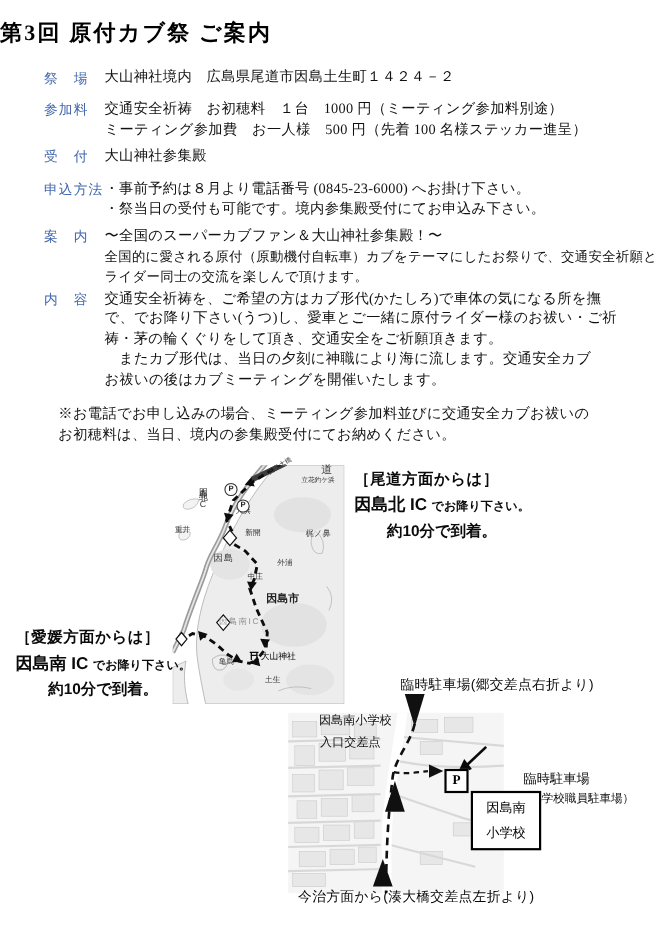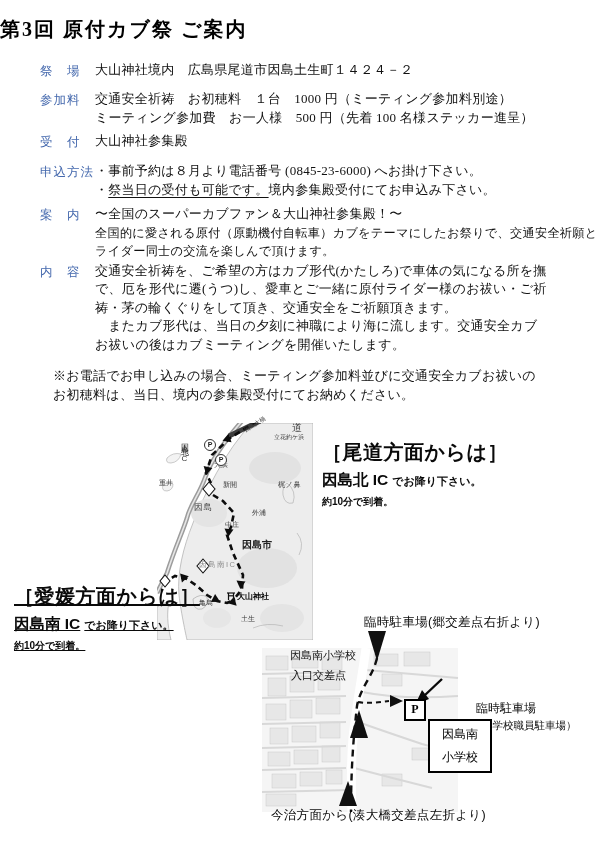--- a/index.html
+++ b/index.html
@@ -14,29 +14,29 @@
   .val{font-size:13px;line-height:18.5px;letter-spacing:.02em;}
   .val .line{white-space:nowrap;}
   .small .line{font-size:12.2px;}
   .r-datetime{margin-top:4px}
   .r-venue{margin-top:7px}
   .r-fee{margin-top:10px}
   .r-reception{margin-top:5px}
   .r-apply{margin-top:11px}
   .r-guide{margin-top:6px}
   .r-contents{margin-top:1px}
-  .ul{text-decoration:underline;text-underline-offset:3px;}
+  .ul{text-underline-offset:3px;}
   .note{margin-top:13px;margin-left:13px;font-size:13px;line-height:18.5px;letter-spacing:.02em;}
   
   .cap{position:absolute;font-family:"Liberation Sans","DejaVu Sans",sans-serif;color:#0a0a0a;}
-  .cap-l1{font-size:20px;font-weight:bold;letter-spacing:.5px;margin-top:12px;}
+  .cap-l1{font-size:14px;font-weight:bold;letter-spacing:.5px;}
   .cap-l2{margin-top:4px;white-space:nowrap;}
   .cap-ic{font-size:15.5px;font-weight:bold;}
   .cap-sfx{font-size:11px;font-weight:bold;margin-left:4px;}
-  .cap-l3{font-size:10px;font-weight:bold;margin-top:4px;}
+  .cap-l3{font-size:14px;font-weight:bold;margin-top:4px;text-align:center;}
   .mcap{position:absolute;font-family:"Liberation Sans","DejaVu Sans",sans-serif;
         font-size:12.5px;color:#0a0a0a;white-space:nowrap;letter-spacing:.3px;}
   
   .map1{position:absolute;left:157px;top:423px;width:156px;height:217px;}
   .map1 svg{position:absolute;left:0;top:0;}
   .m1lbl{position:absolute;font-family:"Liberation Sans","DejaVu Sans",sans-serif;
          font-size:7px;color:#3a3a3a;white-space:nowrap;line-height:1;}
   .vlabel{writing-mode:vertical-rl;text-orientation:upright;letter-spacing:2px;font-size:8px;color:#333;}
   .pcircle{position:absolute;width:10px;height:10px;border:1px solid #333;border-radius:50%;
            background:#fff;font:bold 7px/10px "Liberation Sans",sans-serif;text-align:center;color:#222;}
@@ -102,21 +102,21 @@
         <div class="line" style="font-size:13px">〜全国のスーパーカブファン＆大山神社参集殿！〜</div>
         <div class="line">全国的に愛される原付（原動機付自転車）カブをテーマにしたお祭りで、交通安全祈願と</div>
         <div class="line">ライダー同士の交流を楽しんで頂けます。</div>
       </div>
     </div>
 
     <div class="row r-contents">
       <span class="lbl">内　容</span>
       <div class="val">
         <div class="line">交通安全祈祷を、ご希望の方はカブ形代(かたしろ)で車体の気になる所を撫</div>
-        <div class="line">で、厄を形代に遷(うつ)し、愛車とご一緒に原付ライダー様のお祓い・ご祈</div>
+        <div class="line">で、でお降り下さい(うつ)し、愛車とご一緒に原付ライダー様のお祓い・ご祈</div>
         <div class="line">祷・茅の輪くぐりをして頂き、交通安全をご祈願頂きます。</div>
         <div class="line">　またカブ形代は、当日の夕刻に神職により海に流します。交通安全カブ</div>
         <div class="line">お祓いの後はカブミーティングを開催いたします。</div>
       </div>
     </div>
 
     <div class="note">
       <div>※お電話でお申し込みの場合、ミーティング参加料並びに交通安全カブお祓いの</div>
       <div>お初穂料は、当日、境内の参集殿受付にてお納めください。</div>
     </div>
@@ -182,32 +182,32 @@
     <span class="m1lbl" style="left:57px;top:38px;">大浜</span>
     <span class="m1lbl" style="left:2px;top:56px;">重井</span>
     <span class="m1lbl" style="left:66px;top:58px;">新開</span>
     <span class="m1lbl" style="left:121px;top:58px;font-size:7.5px;">梶ノ鼻</span>
     <span class="m1lbl" style="left:37px;top:80px;font-size:8.5px;letter-spacing:1px;">因島</span>
     <span class="m1lbl" style="left:95px;top:86px;">外浦</span>
     <span class="m1lbl" style="left:68px;top:98px;">中庄</span>
     <span class="m1lbl" style="left:85px;top:117px;font-size:10px;font-weight:bold;color:#222;">因島市</span>
     <span class="m1lbl" style="left:42px;top:138px;font-size:7.5px;color:#8f8f8f;letter-spacing:1.5px;text-align:center;">因島南IC</span>
     <span class="m1lbl" style="left:42px;top:176px;">亀島</span>
-    <span class="m1lbl" style="left:80px;top:170px;font-size:8px;color:#000;font-weight:bold;text-align:center;">大山神社</span>
+    <span class="m1lbl" style="left:80px;top:170px;font-size:8px;color:#000;font-weight:normal;text-align:center;">大山神社</span>
     <span class="m1lbl" style="left:84px;top:192px;">土生</span>
     <span class="pcircle" style="left:47px;top:16px;">P</span>
     <span class="pcircle" style="left:58px;top:31px;">P</span>
   </div>
 
   <div class="cap" style="left:322px;top:427px;">
     <div class="cap-l1">［尾道方面からは］</div>
     <div class="cap-l2"><span class="cap-ic">因島北 IC</span><span class="cap-sfx">でお降り下さい。</span></div>
     <div class="cap-l3">約10分で到着。</div>
   </div>
-  <div class="cap" style="left:14px;top:571px;text-decoration:underline;">
+  <div class="cap" style="left:14px;top:571px;">
     <div class="cap-l1">［愛媛方面からは］</div>
     <div class="cap-l2"><span class="cap-ic">因島南 IC</span><span class="cap-sfx">でお降り下さい。</span></div>
     <div class="cap-l3">約10分で到着。</div>
   </div>
 
   <div class="mcap" style="left:364px;top:614px;">臨時駐車場(郷交差点右折より)</div>
 
   <div class="map2">
     <svg width="196" height="164" viewBox="0 0 196 164">
       <rect x="0" y="0" width="196" height="164" fill="#f5f5f5"></rect>

